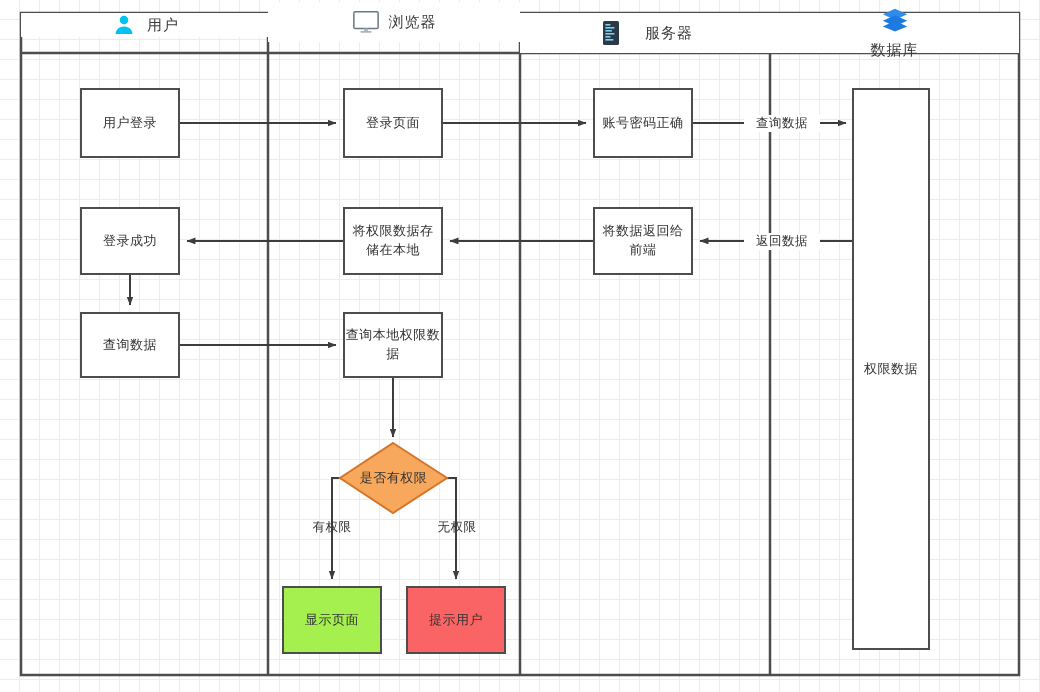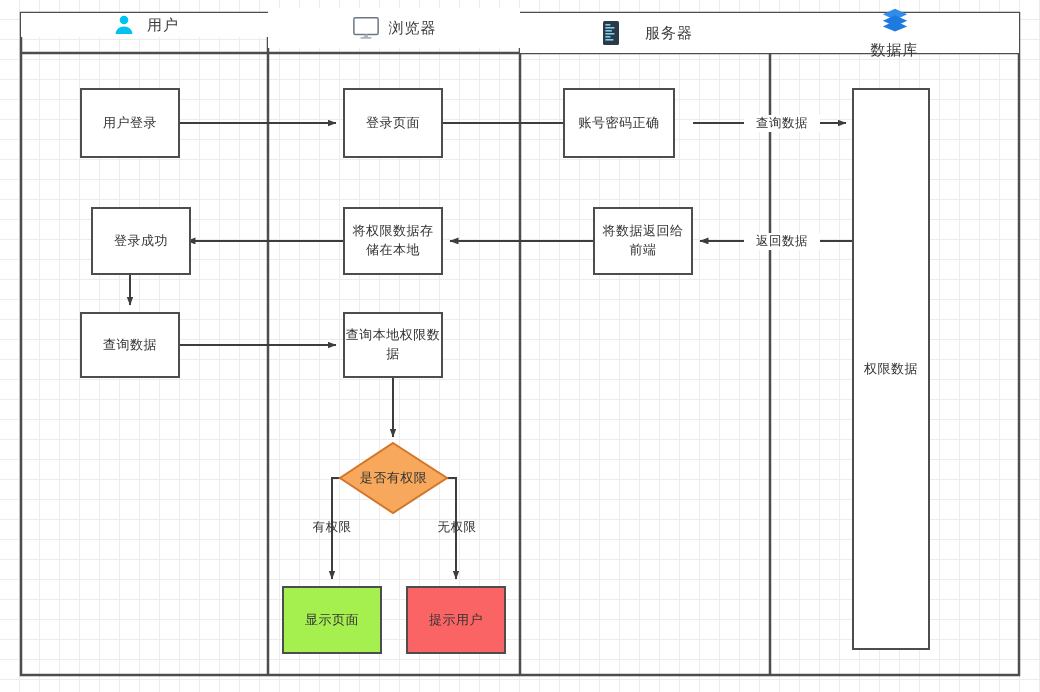--- a/index.html
+++ b/index.html
@@ -144,21 +144,21 @@
   <div class="lane-header" style="left:21px; top:13px; width:247px; height:24px;">
     <span class="lane-icon">
       <svg width="24" height="24" viewBox="0 0 24 24">
         <circle cx="12" cy="7" r="4.3" fill="#00c3f0"></circle>
         <path d="M3.6 21c0-4.6 3.8-7.6 8.4-7.6s8.4 3 8.4 7.6z" fill="#00c3f0"></path>
       </svg>
     </span>
     <span>用户</span>
   </div>
 
-  <div class="lane-header" style="left:268px; top:8px; width:252px; height:40px;text-align:right;">
+  <div class="lane-header" style="left:268px; top:2px; width:252px; height:40px;text-align:right;">
     <span class="lane-icon">
       <svg width="30" height="26" viewBox="0 0 30 26">
         <rect x="2" y="2" width="26" height="18" rx="1.5" fill="#ffffff" stroke="#6b7785" stroke-width="1.6"></rect>
         <rect x="13" y="20" width="4" height="3" fill="#aab4bf"></rect>
         <rect x="9" y="22.6" width="12" height="1.8" rx="0.9" fill="#aab4bf"></rect>
       </svg>
     </span>
     <span>浏览器</span>
   </div>
 
@@ -189,29 +189,29 @@
   </div>
 
   <div class="node" style="left:343px; top:88px; width:100px; height:70px;">
     <span>登录页面</span>
   </div>
 
   <div class="node" style="left:80px; top:88px; width:100px; height:70px;">
     <span>用户登录</span>
   </div>
 
-  <div class="node" style="left:563px; top:88px; width:112px; height:70px;">
+  <div class="node" style="left:593px; top:88px; width:100px; height:70px;">
     <span>账号密码正确</span>
   </div>
 
   <div class="node" style="left:852px; top:88px; width:78px; height:562px;">
     <span>权限数据</span>
   </div>
 
-  <div class="node" style="left:80px; top:207px; width:100px; height:68px;margin-left:11px;">
+  <div class="node" style="left:80px; top:207px; width:100px; height:68px;">
     <span>登录成功</span>
   </div>
 
   <div class="node" style="left:343px; top:207px; width:100px; height:68px; padding:0 6px;justify-content:flex-end;">
     <span>将权限数据存储在本地</span>
   </div>
 
   <div class="node" style="left:593px; top:207px; width:100px; height:68px; padding:0 5px;">
     <span>将数据返回给前端</span>
   </div>

